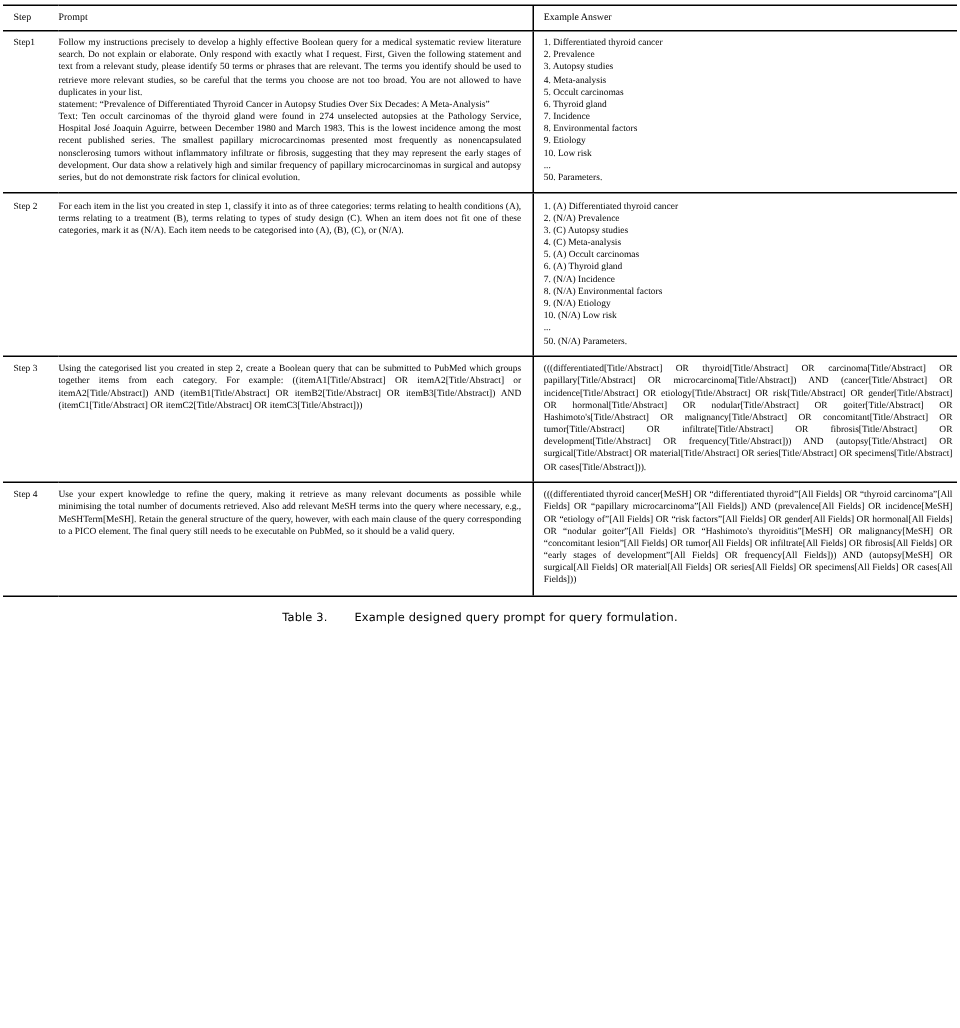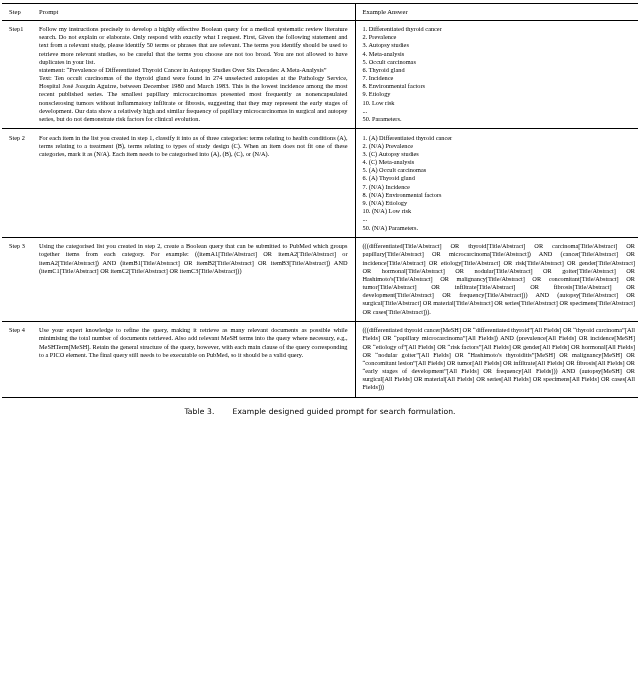--- a/index.html
+++ b/index.html
@@ -169,16 +169,16 @@
         </td>
         <td class="c3">
           <p class="blk just">(((differentiated thyroid cancer[MeSH] OR “differentiated thyroid”[All Fields] OR “thyroid carcinoma”[All Fields] OR “papillary microcarcinoma”[All Fields]) AND (prevalence[All Fields] OR incidence[MeSH] OR “etiology of”[All Fields] OR “risk factors”[All Fields] OR gender[All Fields] OR hormonal[All Fields] OR “nodular goiter”[All Fields] OR “Hashimoto's thyroiditis”[MeSH] OR malignancy[MeSH] OR “concomitant lesion”[All Fields] OR tumor[All Fields] OR infiltrate[All Fields] OR fibrosis[All Fields] OR “early stages of development”[All Fields] OR frequency[All Fields])) AND (autopsy[MeSH] OR surgical[All Fields] OR material[All Fields] OR series[All Fields] OR specimens[All Fields] OR cases[All Fields]))</p>
         </td>
       </tr>
 
     </tbody>
   </table>
 
   <div class="caption">
-    <span class="lbl">Table 3.</span><span>Example designed guided prompt for search formulation.</span>
+    <span class="lbl">Table 3.</span><span>Example designed query prompt for query formulation.</span>
   </div>
 
 </div>
 
 </body></html>

